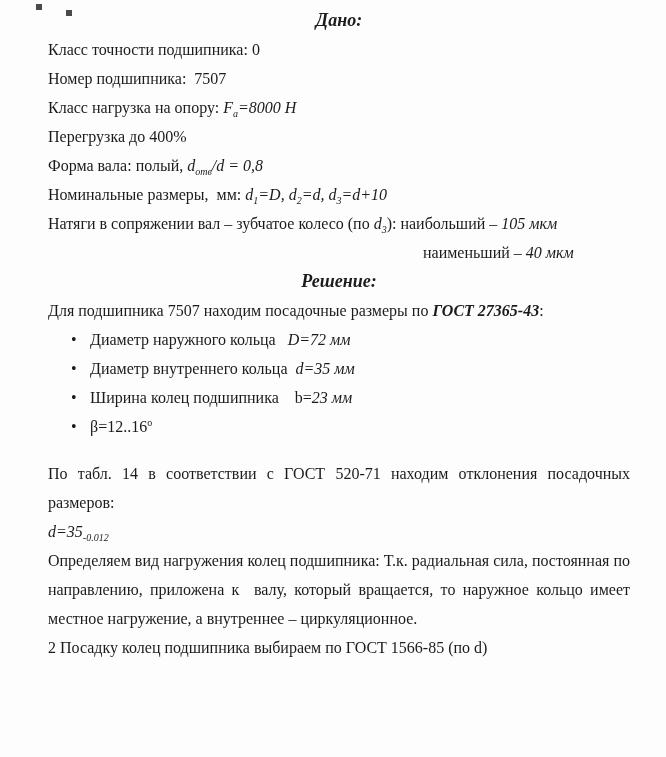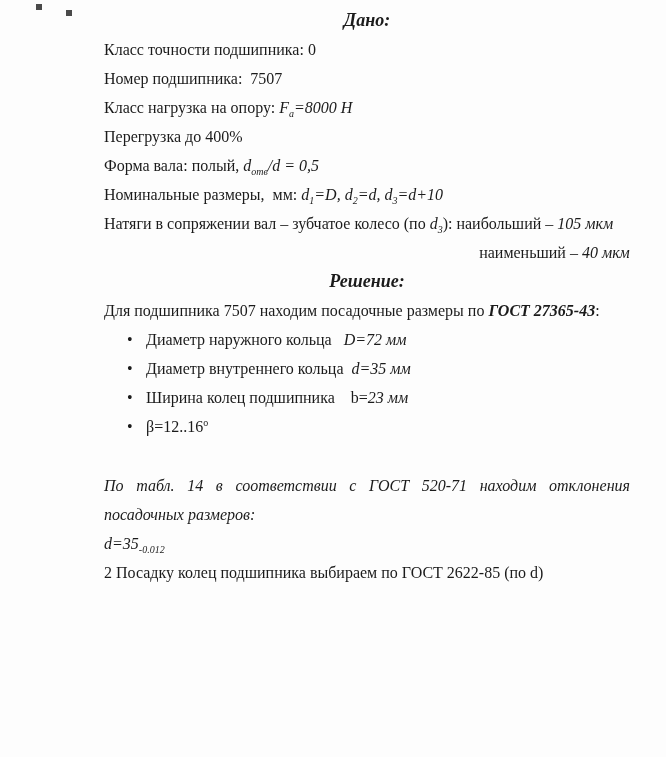--- a/index.html
+++ b/index.html
@@ -15,62 +15,63 @@
   }
   .anchor-marker {
     position: absolute;
     width: 6px;
     height: 6px;
     background: #4a4a4a;
   }
   .anchor-marker.m1 { left: 36px; top: 4px; }
   .anchor-marker.m2 { left: 66px; top: 10px; }
   .content {
-    padding: 6px 36px 0 104px;
+    padding: 6px 36px 0 48px;
   }
   .para {
     font-size: 16px;
     line-height: 29px;
     white-space: normal;
   }
   .heading {
     text-align: center;
     font-size: 18px;
     font-weight: bold;
     font-style: italic;
   }
   .i { font-style: italic; }
   .b { font-weight: bold; }
   sub { font-size: 10px; line-height: 0; }
   sup { font-size: 10px; line-height: 0; }
   .bullet-item { padding-left: 23px; }
   .bullet-marker { display: inline-block; width: 19px; }
-  .indent-far { padding-left: 375px; text-align: center; }
+  .indent-far { padding-left: 375px; }
   .justify { text-align: justify; }
-  .gap-above { margin-top: 30px; font-style: italic; }
+  .gap-above { margin-top: 18px; }
 </style>
 </head>
 <body>
 
 <div class="page">
   <div class="anchor-marker m1"></div>
   <div class="anchor-marker m2"></div>
   <div class="content">
       <div class="para heading"><span class="i b">Дано:</span></div>
       <div class="para"><span>Класс точности подшипника: 0</span></div>
       <div class="para"><span>Номер подшипника:&nbsp; 7507</span></div>
       <div class="para"><span>Класс нагрузка на опору: </span><span class="i">F</span><sub class="i">a</sub><span class="i">=8000 Н</span></div>
       <div class="para"><span>Перегрузка до 400%</span></div>
-      <div class="para"><span>Форма вала: полый, </span><span class="i">d</span><sub class="i">отв</sub><span class="i">/d = 0,5</span></div>
+      <div class="para"><span>Форма вала: полый, </span><span class="i">d</span><sub class="i">отв</sub><span class="i">/d = 0,8</span></div>
       <div class="para"><span>Номинальные размеры,&nbsp; мм: </span><span class="i">d</span><sub class="i">1</sub><span class="i">=D, </span><span class="i">d</span><sub class="i">2</sub><span class="i">=d, </span><span class="i">d</span><sub class="i">3</sub><span class="i">=d+10</span></div>
       <div class="para"><span>Натяги в сопряжении вал – зубчатое колесо (по </span><span class="i">d</span><sub class="i">3</sub><span>): наибольший – </span><span class="i">105 мкм</span></div>
       <div class="para indent-far"><span>наименьший – </span><span class="i">40 мкм</span></div>
       <div class="para heading"><span class="i b">Решение:</span></div>
       <div class="para"><span>Для подшипника 7507 находим посадочные размеры по </span><span class="i b">ГОСТ 27365-43</span><span>:</span></div>
       <div class="para bullet-item"><span class="bullet-marker">•</span><span>Диаметр наружного кольца&nbsp;&nbsp; </span><span class="i">D=72 мм</span></div>
       <div class="para bullet-item"><span class="bullet-marker">•</span><span>Диаметр внутреннего кольца&nbsp; </span><span class="i">d=35 мм</span></div>
       <div class="para bullet-item"><span class="bullet-marker">•</span><span>Ширина колец подшипника&nbsp;&nbsp;&nbsp; b=</span><span class="i">23 мм</span></div>
       <div class="para bullet-item"><span class="bullet-marker">•</span><span>β=12..16</span><sup>о</sup></div>
       <div class="para justify gap-above"><span>По табл. 14 в соответствии с ГОСТ 520-71 находим отклонения посадочных размеров:</span></div>
       <div class="para"><span class="i">d=35</span><sub class="i">-0.012</sub></div>
-      <div class="para justify"><span>2 Посадку колец подшипника выбираем по ГОСТ 2622-85 (по d)</span></div>
+      <div class="para justify"><span>Определяем вид нагружения колец подшипника: Т.к. радиальная сила, постоянная по направлению, приложена к &nbsp;валу, который вращается, то наружное кольцо имеет местное нагружение, а внутреннее – циркуляционное.</span></div>
+      <div class="para justify"><span>2 Посадку колец подшипника выбираем по ГОСТ 1566-85 (по d)</span></div>
     </div>
 </div>
 
 </body></html>

